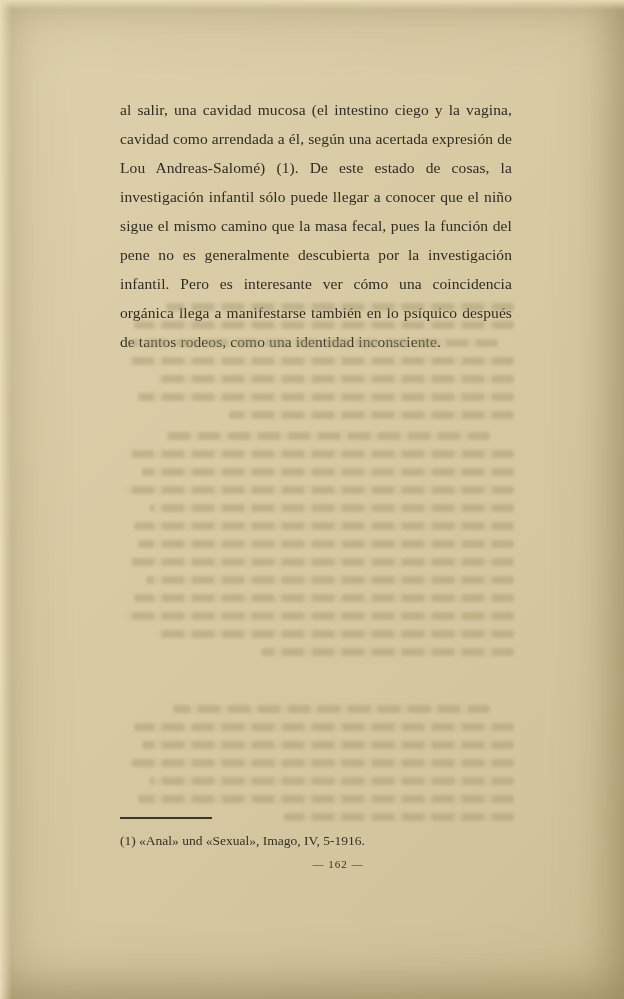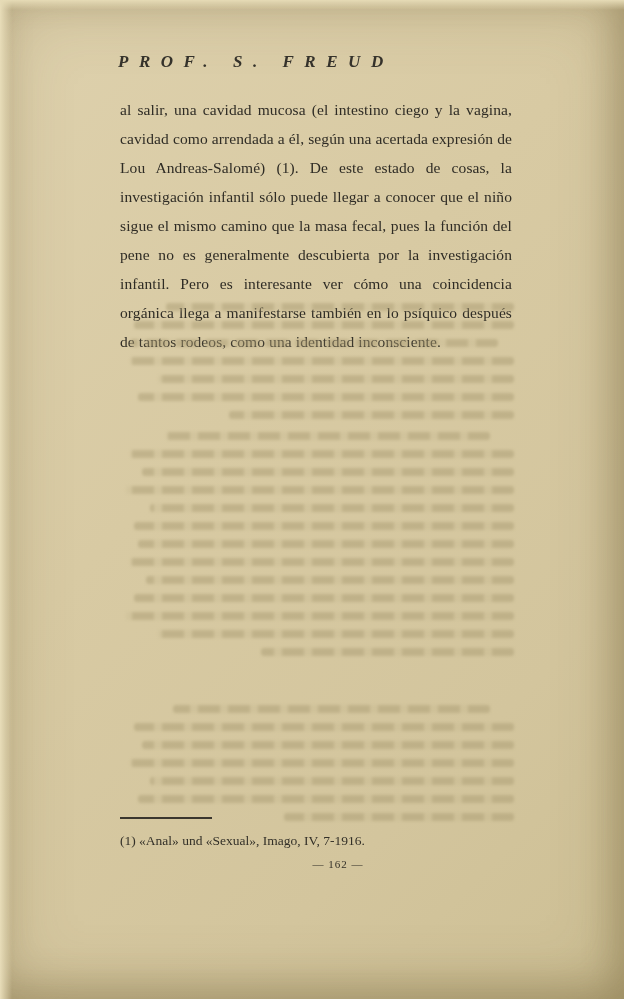--- a/index.html
+++ b/index.html
@@ -110,21 +110,20 @@
     letter-spacing: 1px;
     color: #333028;
     margin-left: 26px;
   }
 </style>
 </head>
 <body>
 
 <div class="scan">
 
-  <div class="running-header">PROF. S. FREUD</div>
 
   <div class="body-text">al salir, una cavidad mucosa (el intestino ciego y la vagina, cavidad como arrendada a él, según una acertada expresión de Lou Andreas-Salomé) (1). De este estado de cosas, la investigación infantil sólo puede llegar a conocer que el niño sigue el mismo camino que la masa fecal, pues la función del pene no es generalmente descubierta por la investigación infantil. Pero es interesante ver cómo una coincidencia orgánica llega a manifestarse también en lo psíquico después de tantos rodeos, como una identidad inconsciente.</div>
 
   <div class="ghost-block" style="top:303px">
     <div class="ghost-line" style="width:88%"></div>
     <div class="ghost-line" style="width:96%"></div>
     <div class="ghost-line" style="width:93%; margin-left:4%"></div>
     <div class="ghost-line" style="width:97%"></div>
     <div class="ghost-line" style="width:90%"></div>
     <div class="ghost-line" style="width:95%"></div>
@@ -152,17 +151,17 @@
     <div class="ghost-line" style="width:96%"></div>
     <div class="ghost-line" style="width:94%"></div>
     <div class="ghost-line" style="width:97%"></div>
     <div class="ghost-line" style="width:92%"></div>
     <div class="ghost-line" style="width:95%"></div>
     <div class="ghost-line" style="width:58%"></div>
   </div>
 
   <div class="footnote-rule"></div>
 
-  <div class="footnote-text">(1)  «Anal» und «Sexual», Imago, IV, 7-1916.</div>
+  <div class="footnote-text">(1)  «Anal» und «Sexual», Imago, IV, 5-1916.</div>
 
   <div class="page-number">— 162 —</div>
 
 </div>
 
 </body></html>

